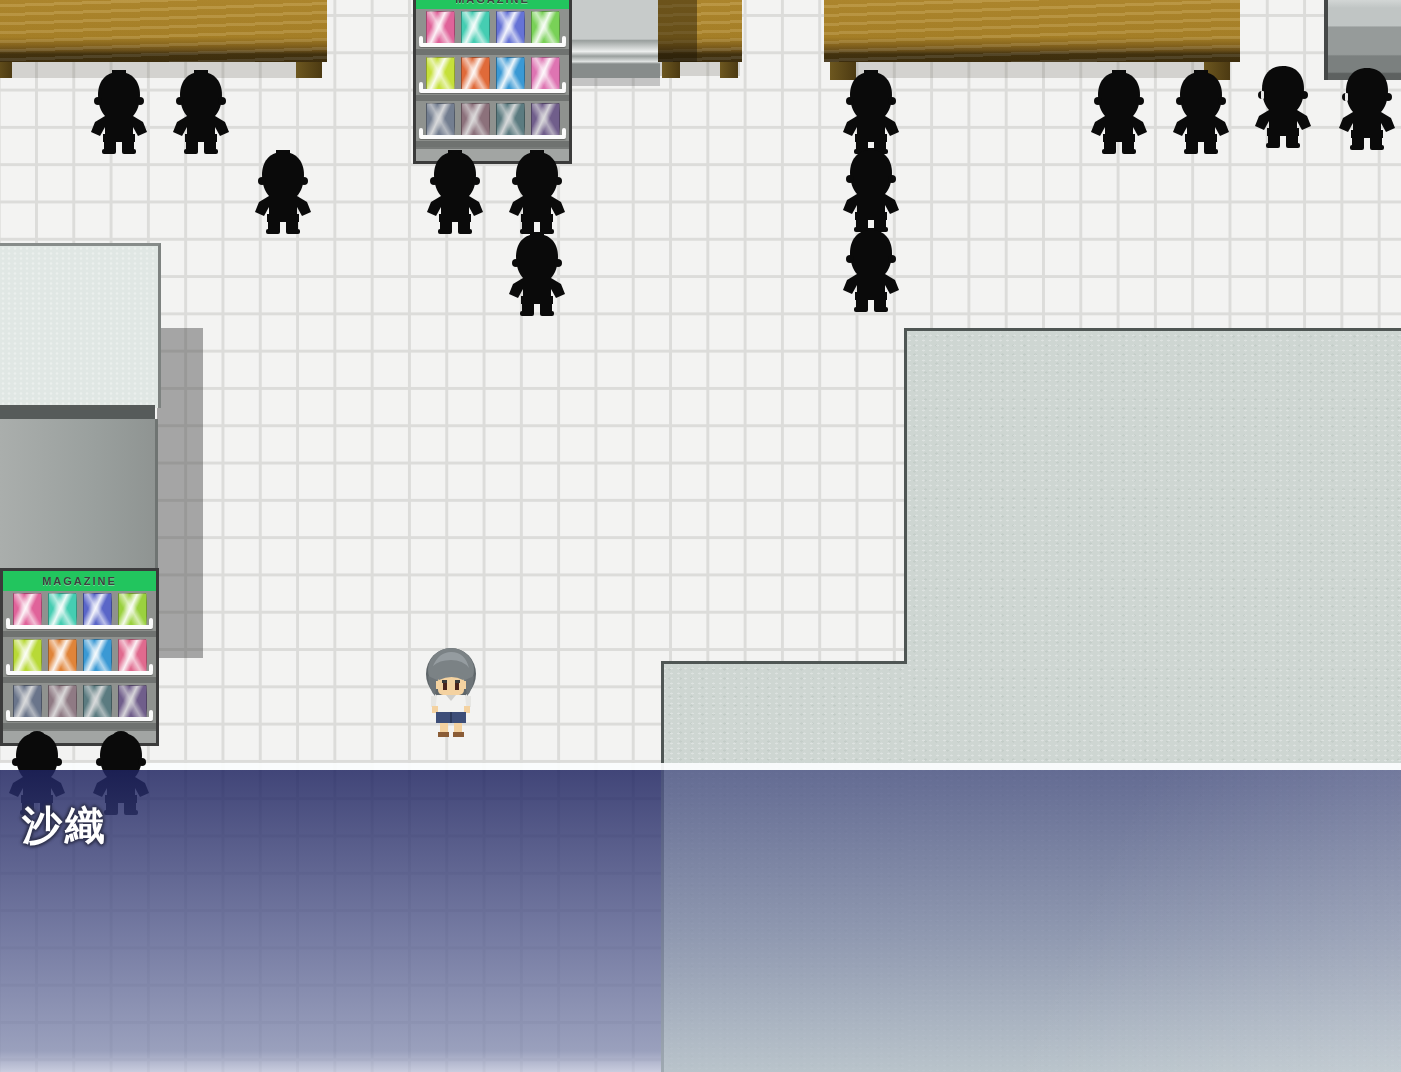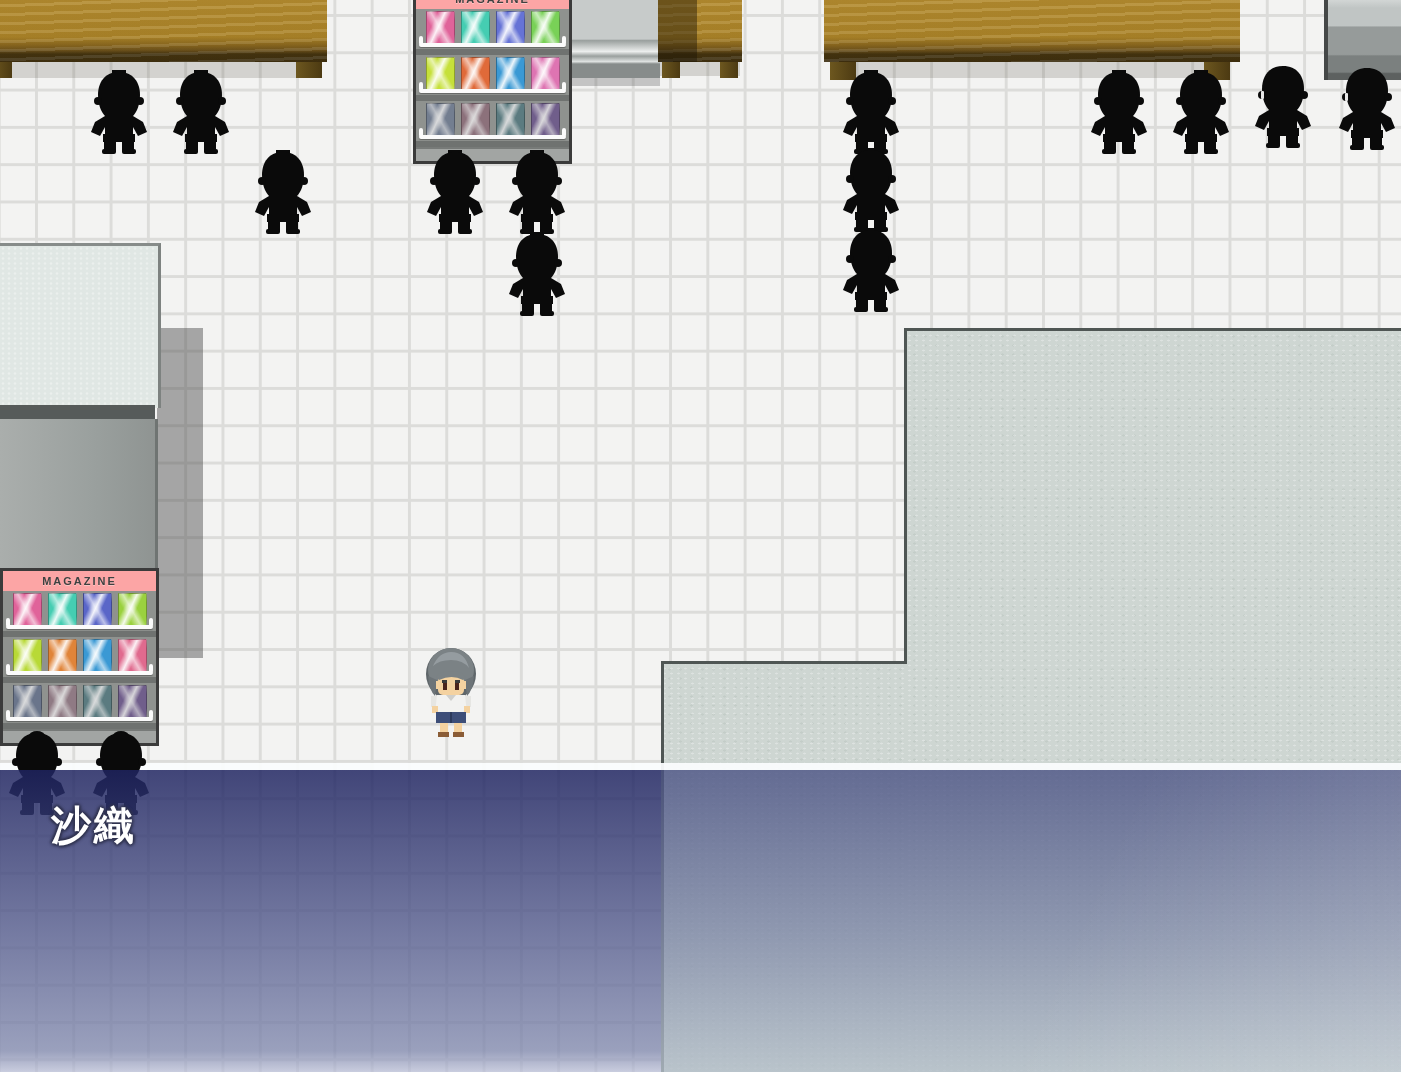--- a/index.html
+++ b/index.html
@@ -47,21 +47,21 @@
     background-color:#e0e7e4;
     background-image:radial-gradient(rgba(255,255,255,.35) 1px, rgba(0,0,0,0) 1.7px);
     background-size:6px 5px;
     border-top:3px solid #878c8a;border-right:3px solid #7d8280;z-index:3;
   }
   .machine-strip{background:#565b5a;z-index:3;}
   .machine{background:linear-gradient(90deg,#aaaeac 0%,#9aa09e 60%,#8f9492 100%);border-right:3px solid #6f7472;z-index:3;}
   .soft-shadow{background:rgba(70,70,70,.45);z-index:2;}
   
   .rack{position:absolute;width:159px;background:#989b99;border:3px solid #3b3b3b;z-index:4;box-sizing:border-box;}
-  .rack-head{height:20px;background:#fca5a5;color:#3f4140;font-size:11px;font-weight:bold;
+  .rack-head{height:20px;background:#22c55e;color:#3f4140;font-size:11px;font-weight:bold;
     letter-spacing:2px;text-align:center;line-height:20px;text-shadow:0 1px 0 rgba(255,255,255,.35);}
   .rack-row{position:relative;height:38px;border-bottom:6px solid #6f7270;background:#8f928f;
     display:flex;justify-content:center;gap:6px;padding-top:2px;box-sizing:content-box;}
   .mag{width:29px;height:33px;border:1px solid rgba(0,0,0,.28);box-sizing:border-box;
     background-image:
       linear-gradient(115deg, rgba(255,255,255,0) 26%, rgba(255,255,255,.9) 44%, rgba(255,255,255,0) 60%),
       linear-gradient(60deg, rgba(255,255,255,0) 30%, rgba(255,255,255,.6) 48%, rgba(255,255,255,0) 62%);
   }
   .rack-row.dim .mag{filter:saturate(.55) brightness(.88);}
   .wire{position:absolute;left:3px;right:3px;bottom:2px;height:4px;background:#fbfbfb;border-radius:3px;
@@ -75,21 +75,21 @@
   
   #win-line{left:0;top:763px;width:1401px;height:7px;background:rgba(250,252,253,.95);z-index:5;}
   #win-left{left:0;top:770px;width:661px;height:302px;z-index:7;
     background:linear-gradient(180deg, rgba(31,36,97,.84) 0%, rgba(90,97,145,.82) 55%, rgba(129,137,174,.78) 93%, rgba(185,190,215,.72) 100%);}
   #win-right{left:661px;top:770px;width:740px;height:302px;z-index:7;
     background:
       linear-gradient(115deg, rgba(255,255,255,0) 55%, rgba(255,255,255,.15) 100%),
       linear-gradient(180deg, rgba(73,81,131,.80) 0%, rgba(128,138,168,.80) 55%, rgba(180,191,201,.80) 100%);}
   #win-text{left:0;top:770px;width:1401px;height:302px;z-index:8;color:#ffffff;}
   #speaker{position:absolute;left:22px;top:28px;font-size:40px;font-weight:600;letter-spacing:3px;
-    text-shadow:2px 0 3px #30334f,-2px 0 3px #30334f,0 2px 3px #30334f,0 -2px 3px #30334f;margin-left:29px;}
+    text-shadow:2px 0 3px #30334f,-2px 0 3px #30334f,0 2px 3px #30334f,0 -2px 3px #30334f;}
   #line1{position:absolute;left:44px;top:90px;font-size:40px;font-weight:600;letter-spacing:2px;
     text-shadow:2px 0 3px #30334f,-2px 0 3px #30334f,0 2px 3px #30334f,0 -2px 3px #30334f;}
 </style>
 </head>
 <body>
 
 <div id="stage">
 
   <div class="abs platform" style="left:906px;top:328px;width:495px;height:744px;"></div>
   <div class="abs platform" style="left:661px;top:661px;width:245px;height:411px;"></div>

